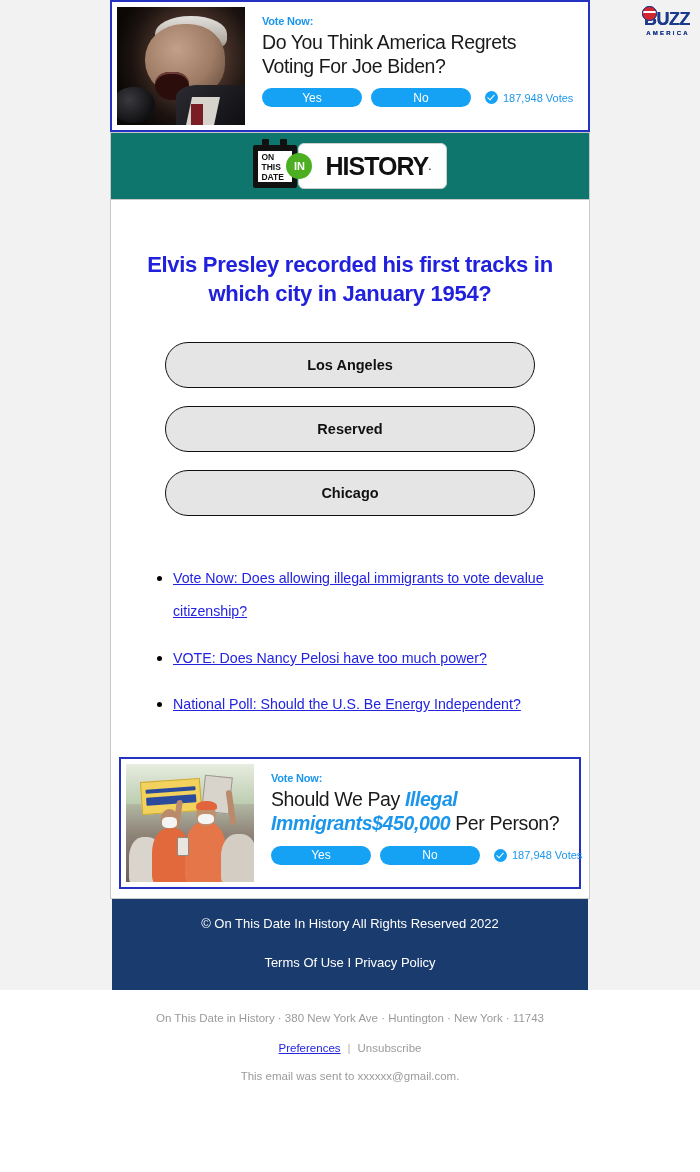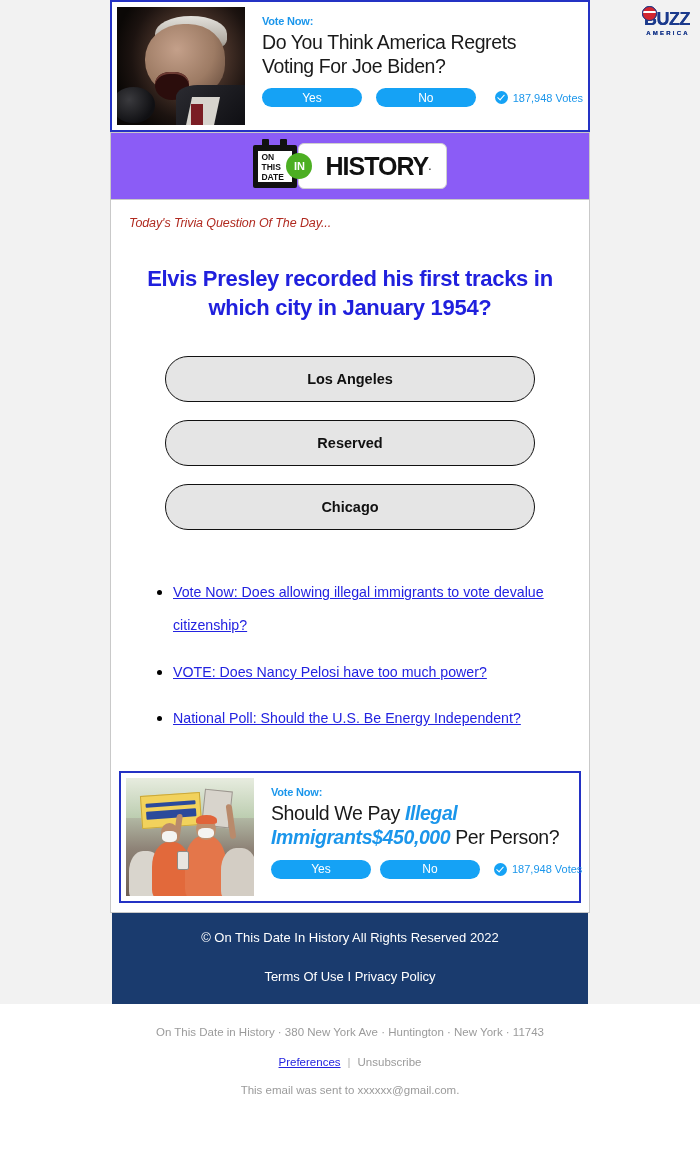--- a/index.html
+++ b/index.html
@@ -72,21 +72,20 @@
   }
   .ad-headline .hl {
     color: #1b96eb;
     font-style: italic;
     font-weight: bold;
   }
   .ad-actions {
     display: flex;
     align-items: center;
     margin-top: 10px;
-    justify-content: space-between;
   }
   .vote-btn {
     width: 100px;
     height: 19px;
     border-radius: 10px;
     background: #15a2f5;
     color: #ffffff;
     font-size: 12px;
     display: flex;
     align-items: center;
@@ -290,21 +289,21 @@
     border-top: none;
   }
   .card-logo {
     box-sizing: border-box;
     border-top: 1px solid #c9c9c9;
     border-bottom: 1px solid #c9c9c9;
     height: 68px;
     display: flex;
     align-items: center;
     justify-content: center;
-    background: #8b5cf6;
+    background: #0f766e;
   }
   .logo-mark {
     display: flex;
     align-items: center;
     position: relative;
   }
   .cal {
     width: 44px; height: 43px;
     background: #111111;
     position: relative;
@@ -498,21 +497,20 @@
           </div>
           <div class="in-badge">IN</div>
           <div class="hist-box">
             <span class="hist-word">HISTORY</span>
             <span class="hist-dot">.</span>
           </div>
         </div>
       </div>
 
       <div class="card-body">
-        <div class="trivia-kicker">Today's Trivia Question Of The Day...</div>
 
         <div class="question">Elvis Presley recorded his first tracks in which city in January 1954?</div>
 
         <div class="answers">
           <button class="answer">Los Angeles</button>
           <button class="answer">Reserved</button>
           <button class="answer">Chicago</button>
         </div>
 
         <ul class="links">

